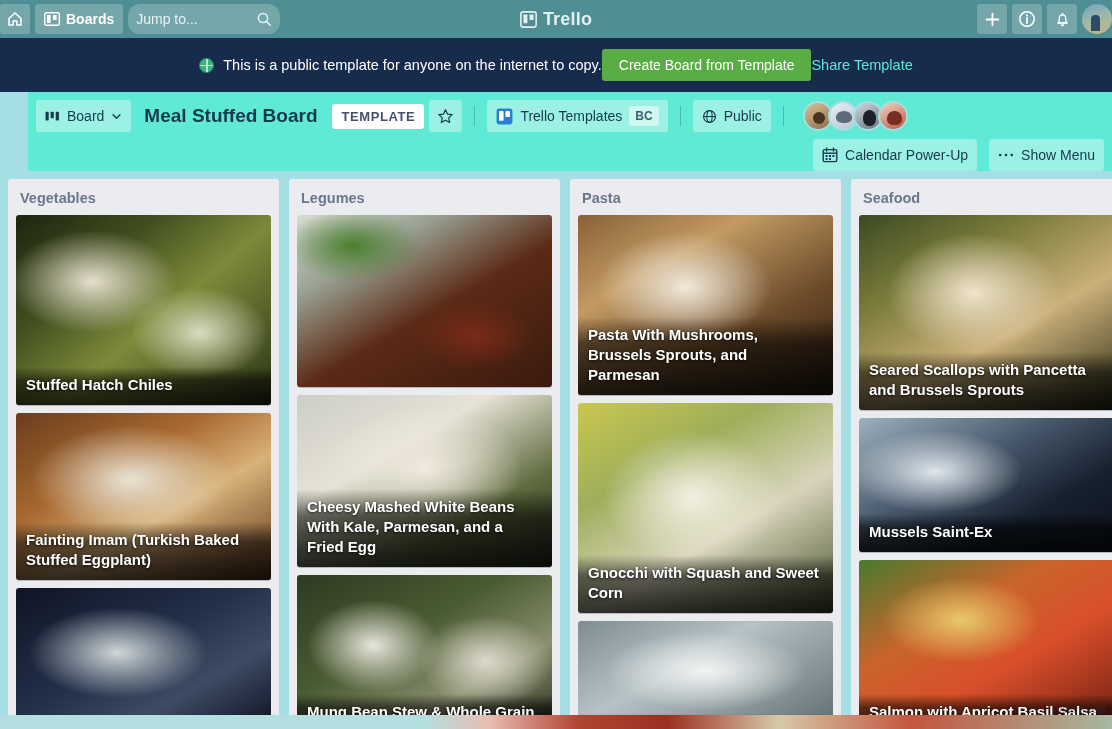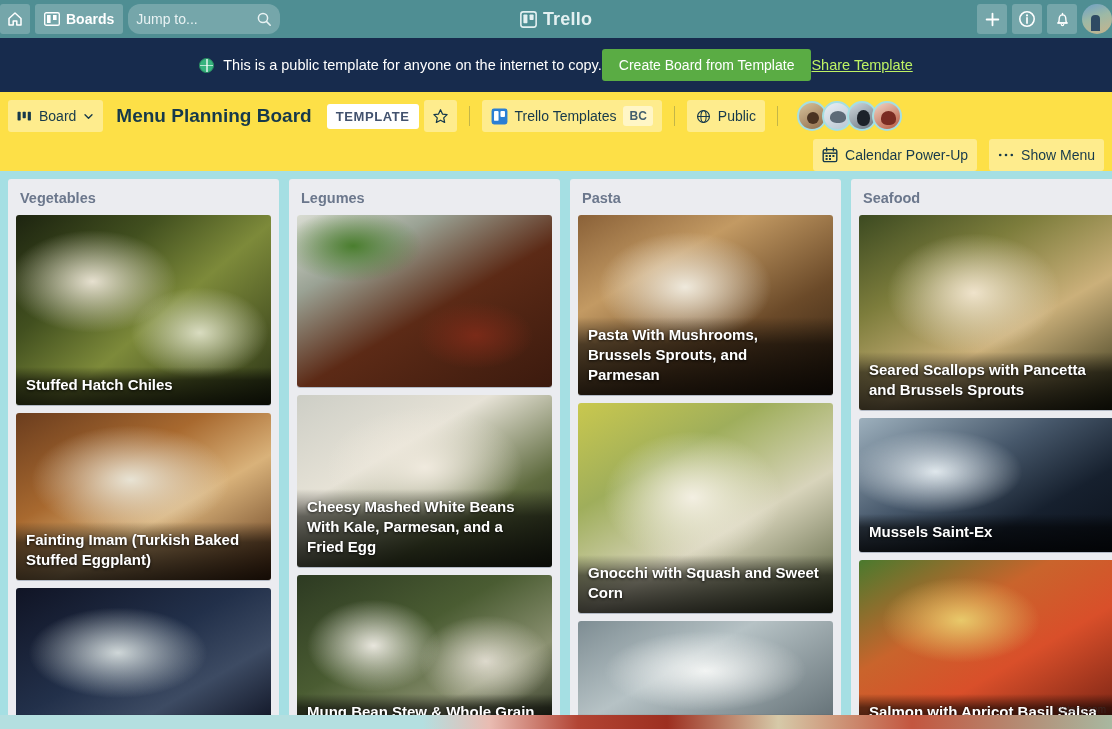--- a/index.html
+++ b/index.html
@@ -99,28 +99,29 @@
     background: rgba(255,255,255,0.65);
   }
   .btn-green {
     background: #5aac44; color: #fff;
     border: none; border-radius: 3px;
     height: 32px; padding: 0 17px;
     font-size: 14px; font-family: inherit;
     cursor: pointer;
   }
   .link-underline {
-    color: #bef264; font-size: 14.5px;
-    text-decoration: underline; cursor: pointer;
+    color: #5eead4; font-size: 14.5px;
+    cursor: pointer;
   }
 
   
   .board-header {
     padding: 8px 8px 0 8px;
-    background: #fde047;
+    background: #5eead4;
+    margin-left: 28px;
   }
   .bh-row { display: flex; align-items: center; gap: 5px; height: 32px; }
   .bh-chip {
     height: 32px;
     background: rgba(255,255,255,0.38);
     border-radius: 3px;
     display: flex; align-items: center;
     padding: 0 9px; gap: 7px;
     color: #16394b; font-size: 14px;
     cursor: pointer;
@@ -370,21 +371,21 @@
           <rect x="0.5" y="2" width="3.4" height="9.4" rx="0.8" fill="#16394b"></rect>
           <rect x="6" y="2" width="3.4" height="7" rx="0.8" fill="#16394b"></rect>
           <rect x="11.5" y="2" width="3.4" height="9.4" rx="0.8" fill="#16394b"></rect>
         </svg>
         <span>Board</span>
         <svg width="11" height="11" viewBox="0 0 12 12">
           <path d="M2.2 4.2 L6 8 L9.8 4.2" fill="none" stroke="#16394b" stroke-width="1.5" stroke-linecap="round" stroke-linejoin="round"></path>
         </svg>
       </div>
 
-      <div class="board-title">Menu Planning Board</div>
+      <div class="board-title">Meal Stuffed Board</div>
 
       <div class="template-pill">TEMPLATE</div>
 
       <div class="bh-chip sq">
         <svg width="17" height="17" viewBox="0 0 18 18">
           <path d="M9 1.8 L11.1 6.4 L16 7 L12.4 10.4 L13.4 15.3 L9 12.9 L4.6 15.3 L5.6 10.4 L2 7 L6.9 6.4 Z" fill="none" stroke="#16394b" stroke-width="1.3" stroke-linejoin="round"></path>
         </svg>
       </div>
 
       <div class="divider"></div>

